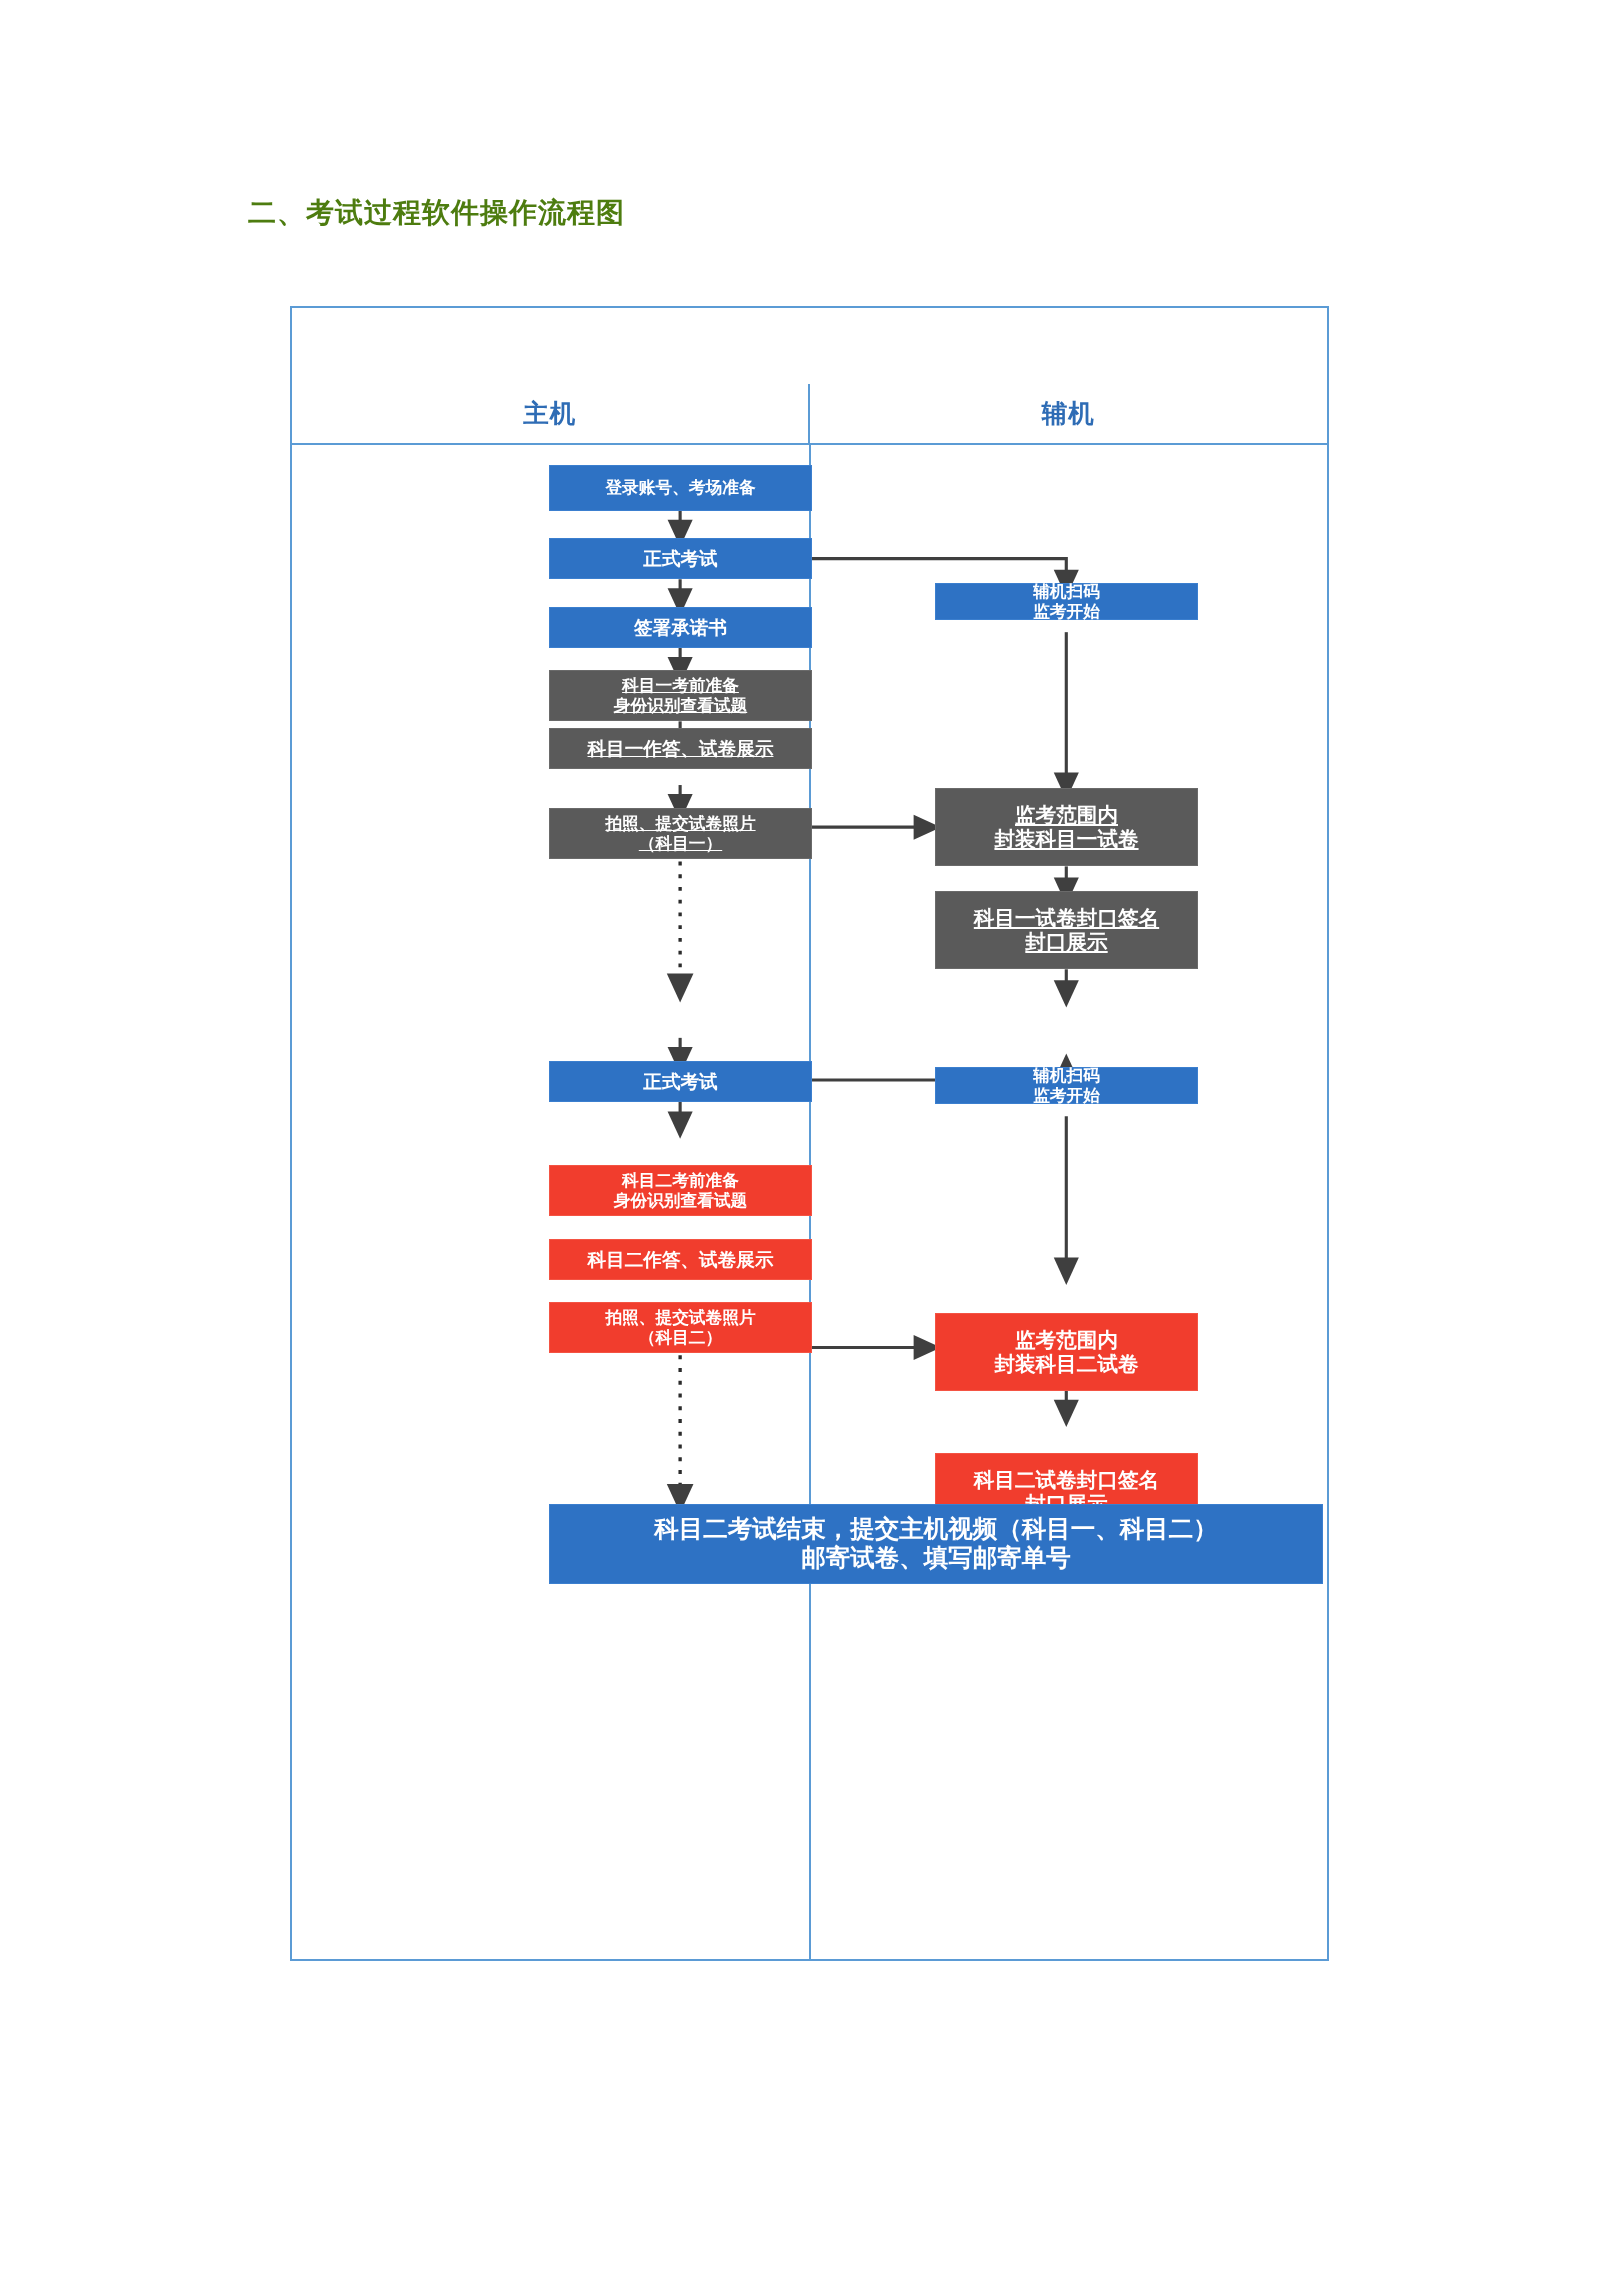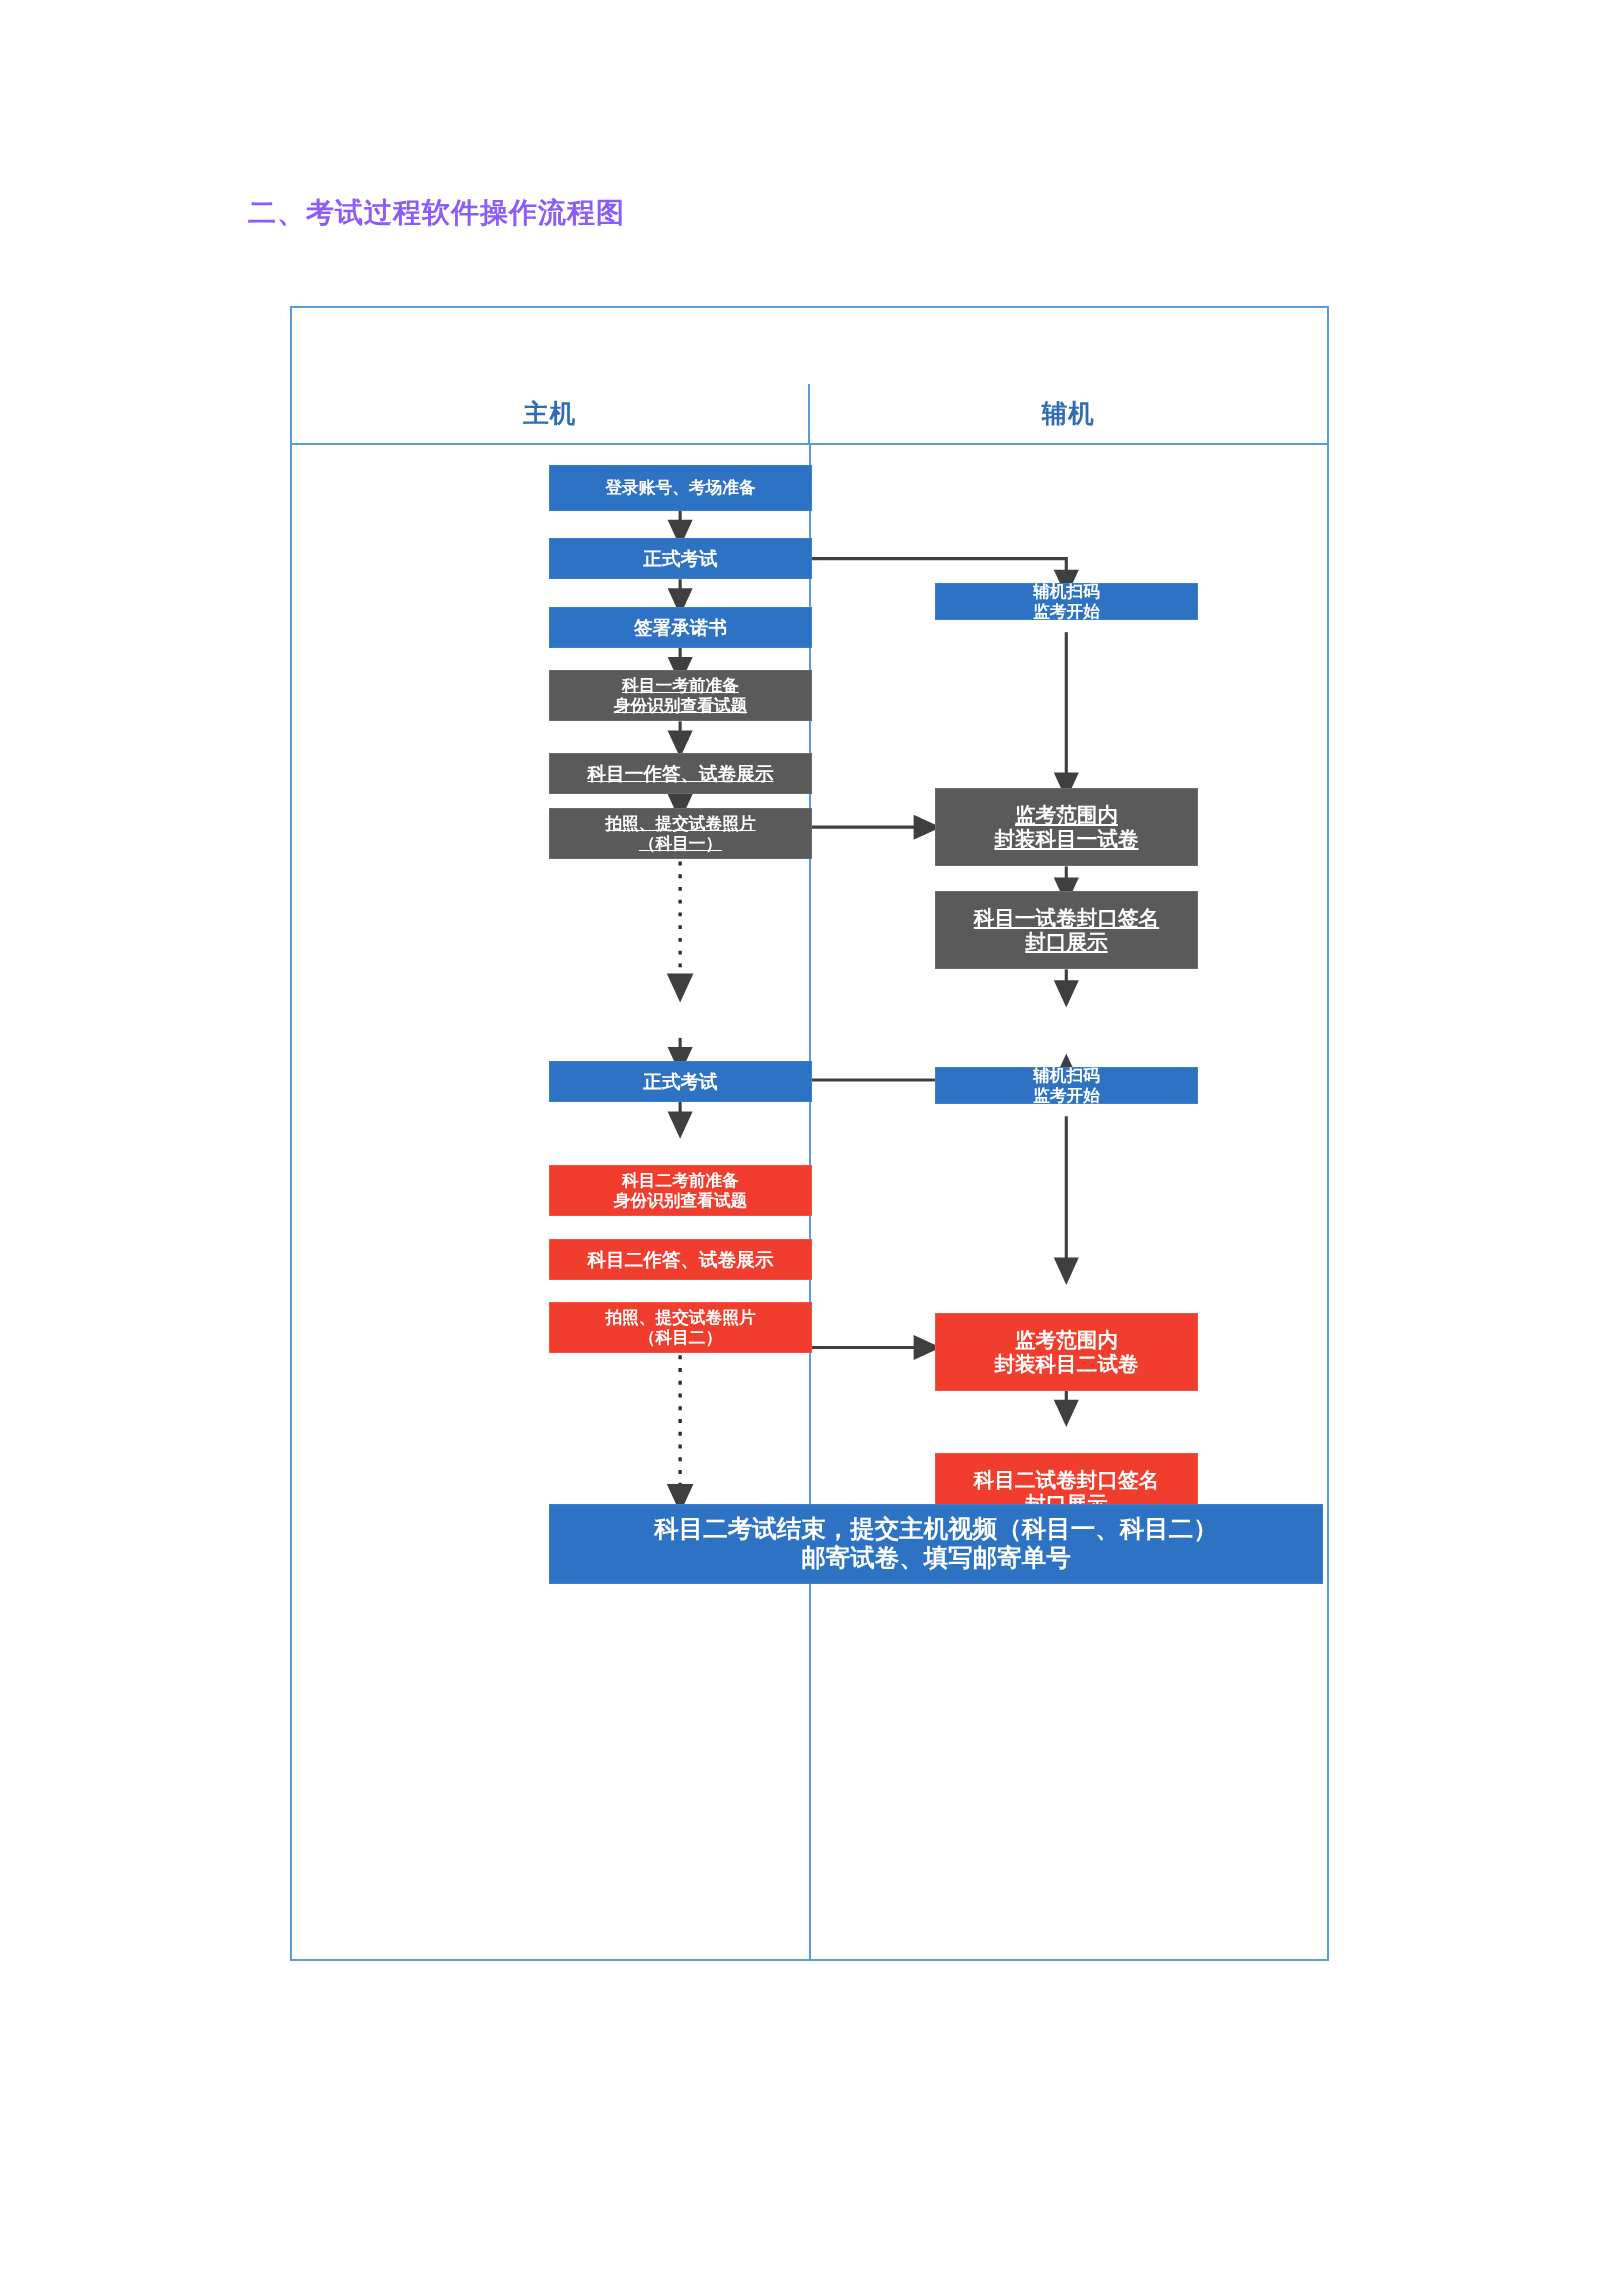--- a/index.html
+++ b/index.html
@@ -14,21 +14,21 @@
   }
 
   
   .doc-heading {
     position: absolute;
     left: 248px;
     top: 194px;
     font-family: "Liberation Serif", serif;
     font-size: 28px;
     font-weight: bold;
-    color: #8b5cf6;
+    color: #4d7c0f;
     letter-spacing: 1px;
     white-space: nowrap;
   }
 
   
   .diagram-frame {
     position: absolute;
     left: 290px;
     top: 306px;
     width: 1039px;
@@ -194,21 +194,21 @@
 
     <div class="node blue n-sm" style="left:257px; top:19.6px;">登录账号、考场准备</div>
 
     <div class="node blue n-md" style="left:257px; top:93px;">正式考试</div>
 
     <div class="node blue n-md" style="left:257px; top:162px;">签署承诺书</div>
 
     <div class="node gray n-sm2" style="left:257px; top:225px;">科目一考前准备
 身份识别查看试题</div>
 
-    <div class="node gray n-md" style="left:257px; top:308px;">科目一作答、试卷展示</div>
+    <div class="node gray n-md" style="left:257px; top:283px;">科目一作答、试卷展示</div>
 
     <div class="node gray n-sm2" style="left:257px; top:363px;">拍照、提交试卷照片
 （科目一）</div>
 
     <div class="node blue n-md" style="left:257px; top:616px;">正式考试</div>
 
     <div class="node red n-sm2" style="left:257px; top:680px;">科目二考前准备
 身份识别查看试题</div>
 
     <div class="node red n-md" style="left:257px; top:754px;">科目二作答、试卷展示</div>

